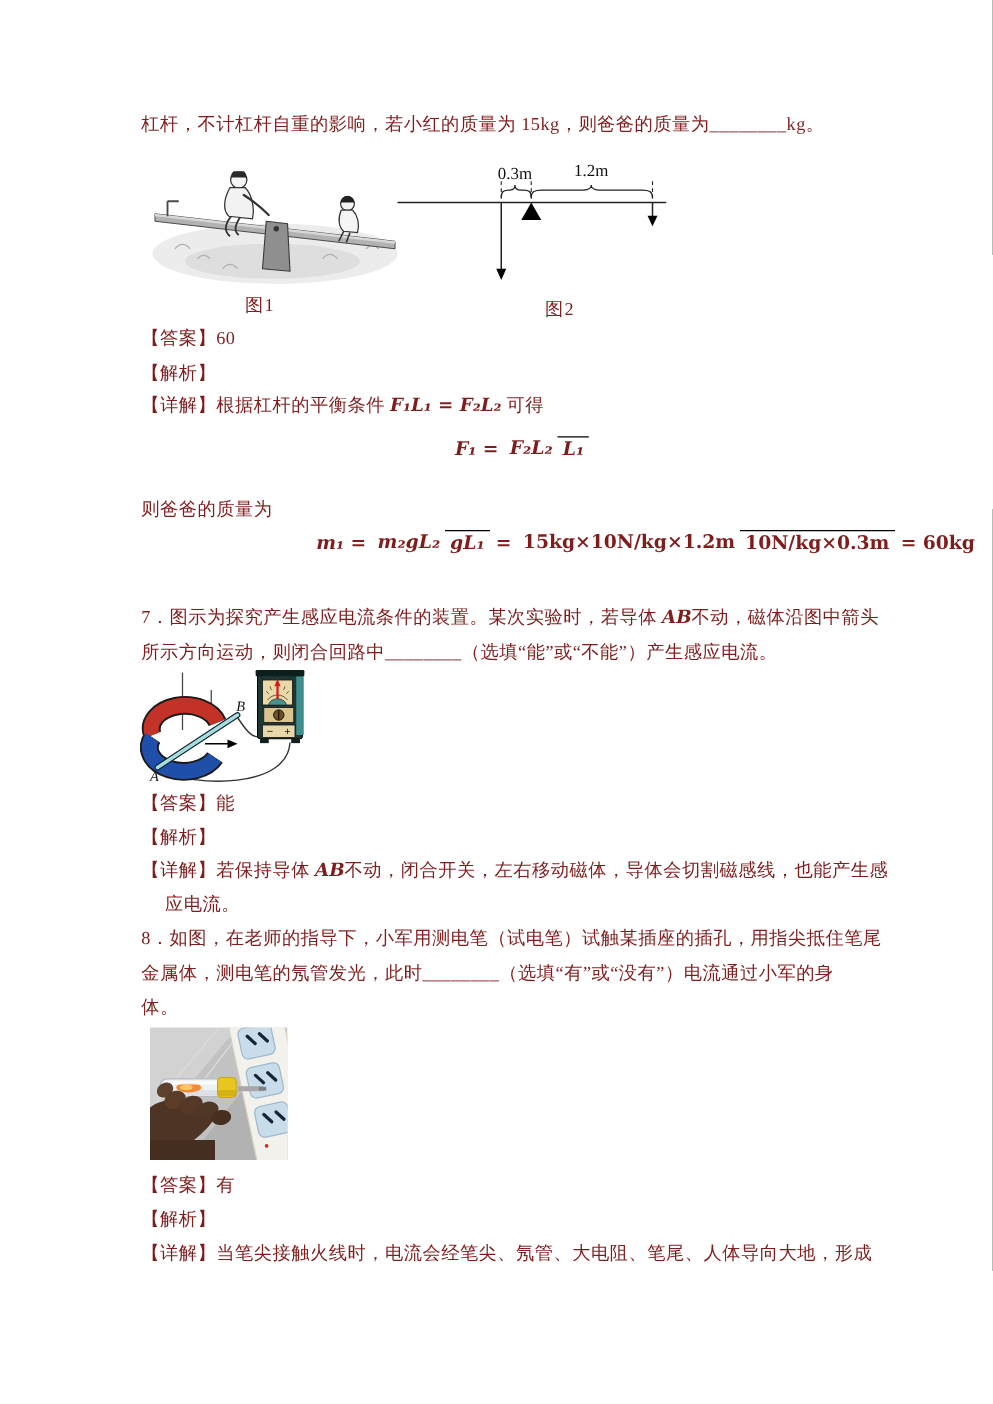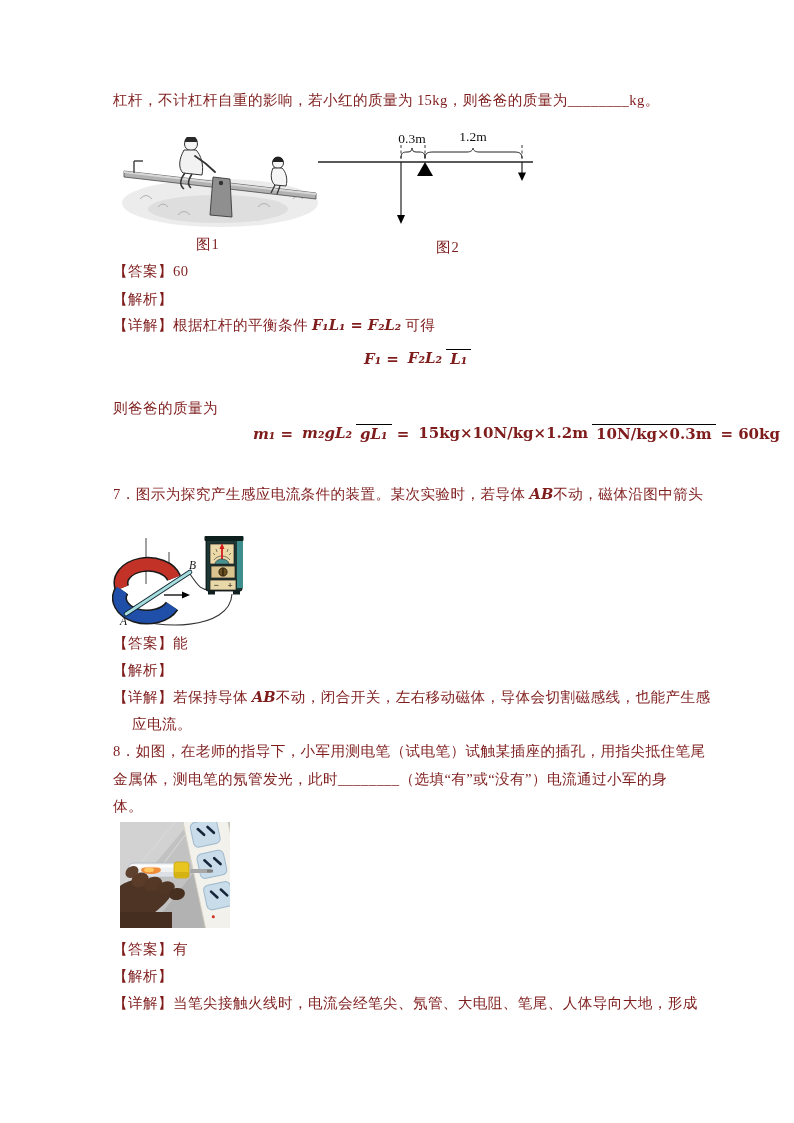--- a/index.html
+++ b/index.html
@@ -99,20 +99,21 @@
       <span class="num">15kg×10N/kg×1.2m</span>
       <span class="den">10N/kg×0.3m</span>
     </span>
     <span>=</span>
     <span>60kg</span>
   </div>
 
   <div class="line" style="left:113px;top:485px;">
     <span>7．图示为探究产生感应电流条件的装置。某次实验时，若导体 </span><span class="math">AB</span><span>不动，磁体沿图中箭头</span>
   </div>
+  <div class="line" style="left:113px;top:513px;">所示方向运动，则闭合回路中________（选填“能”或“不能”）产生感应电流。</div>
 
   <svg style="position:absolute;left:112px;top:536px;" width="175" height="95" viewBox="0 0 175 95">
     <line x1="34" y1="2" x2="34" y2="48" stroke="#444" stroke-width="1"></line>
     <line x1="57" y1="16" x2="57" y2="40" stroke="#444" stroke-width="1"></line>
 
     <path d="M78,38 C86,50 90,56 101,53" stroke="#333" stroke-width="1.1" fill="none"></path>
     <path d="M14,80 C45,94 118,95 120,58" stroke="#333" stroke-width="1.1" fill="none"></path>
 
     <g>
       <rect x="94" y="2" width="36" height="53" rx="2" fill="#1c3734" stroke="#000" stroke-width="0.8"></rect>

